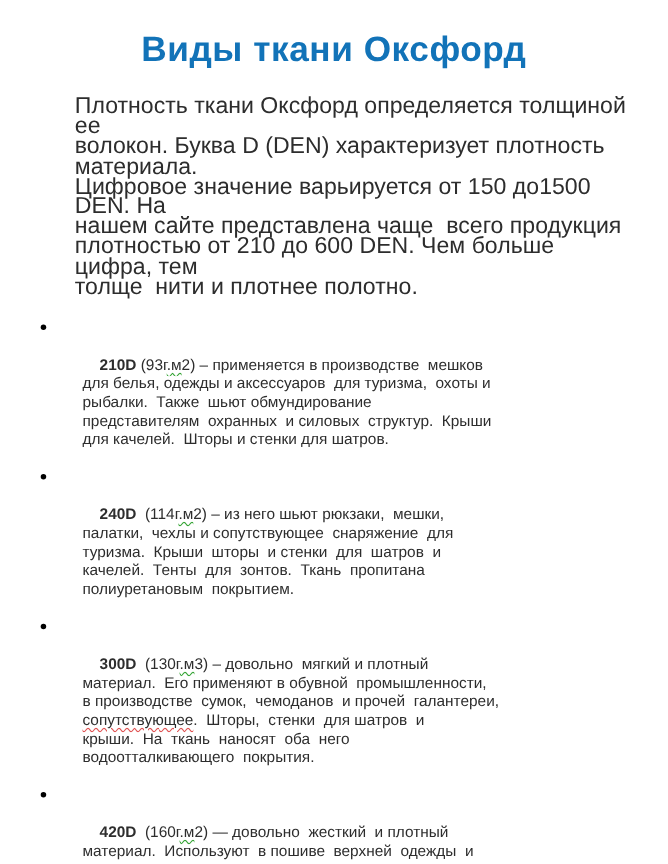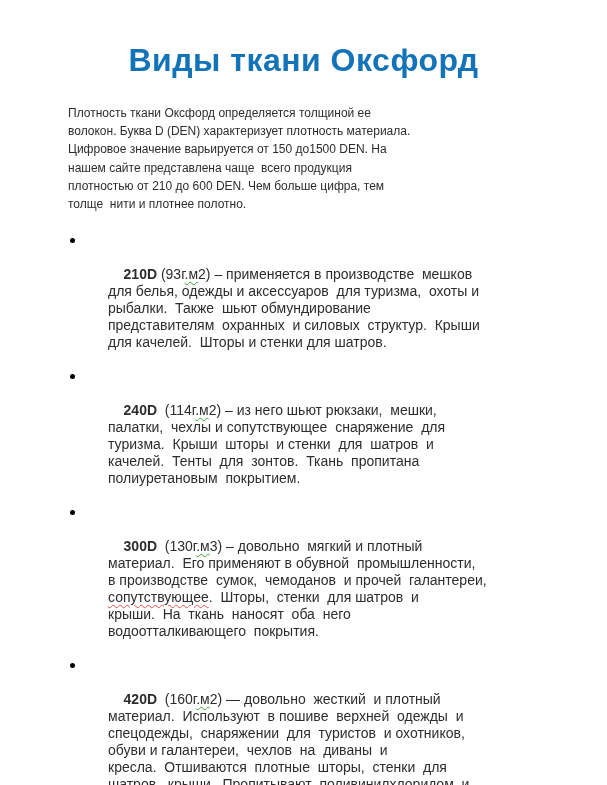--- a/index.html
+++ b/index.html
@@ -11,38 +11,38 @@
   *{box-sizing:border-box;}
   html,body{margin:0;padding:0;}
   body{
     width:607px;height:785px;background:#ffffff;
     font-family:"Liberation Sans", sans-serif;
     color:var(--text-color);
     overflow:hidden;
   }
   .doc{width:607px;height:785px;position:relative;}
   .doc-title{
-    margin:16px;padding-top:26px;
+    margin:0;padding-top:26px;
     text-align:center;
     font-size:32px;line-height:36px;font-weight:700;
     color:var(--heading-color);
     letter-spacing:0.5px;
   }
   .intro{
     margin:26px 0 0 68px;
     width:505px;
-    font-size:12px;line-height:18.2px;
+    font-size:21px;line-height:18.2px;
     white-space:pre-wrap;
   }
   .fabric-list{
     margin:19px 0 0 0;padding:0;list-style:none;
   }
   .fabric-item{
     position:relative;
-    margin-left:108px;
+    margin-left:75px;
     width:395px;
     font-size:14px;line-height:17px;
     white-space:pre-wrap;
   }
   .bullet{
     position:absolute;left:-38px;top:6px;
     width:5px;height:5px;border-radius:50%;
     background:#000;
     display:inline-block;
   }

